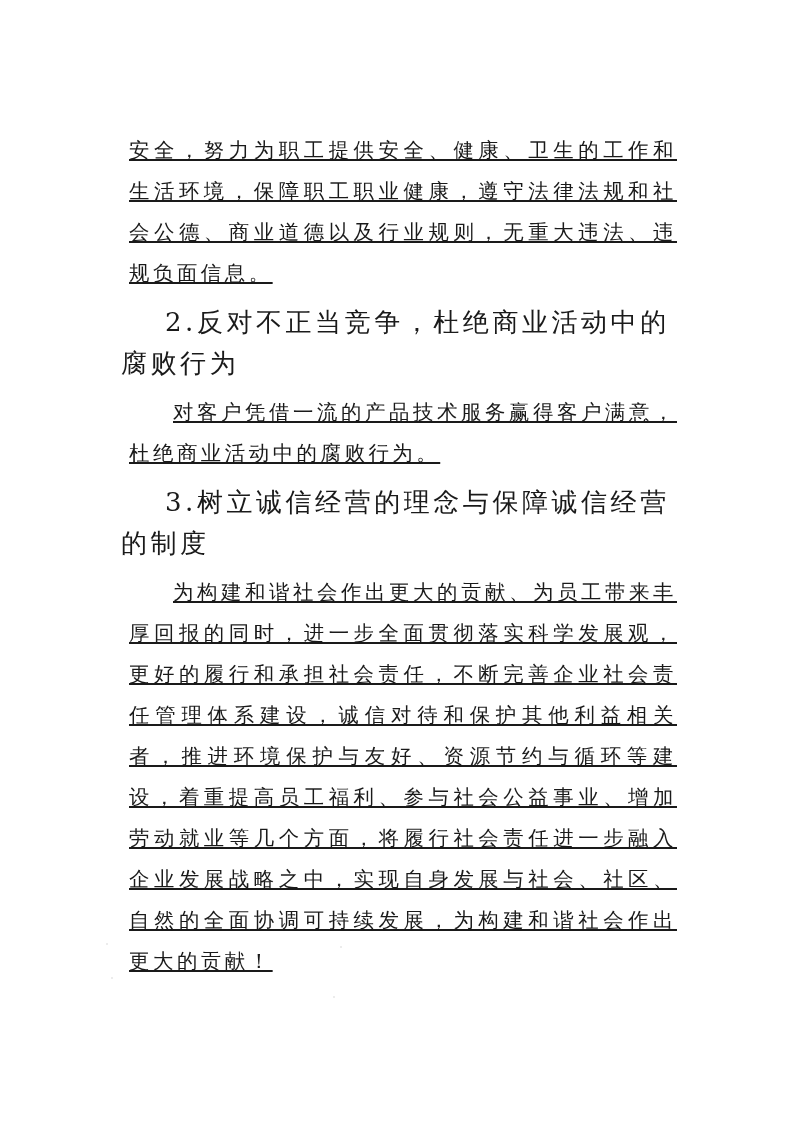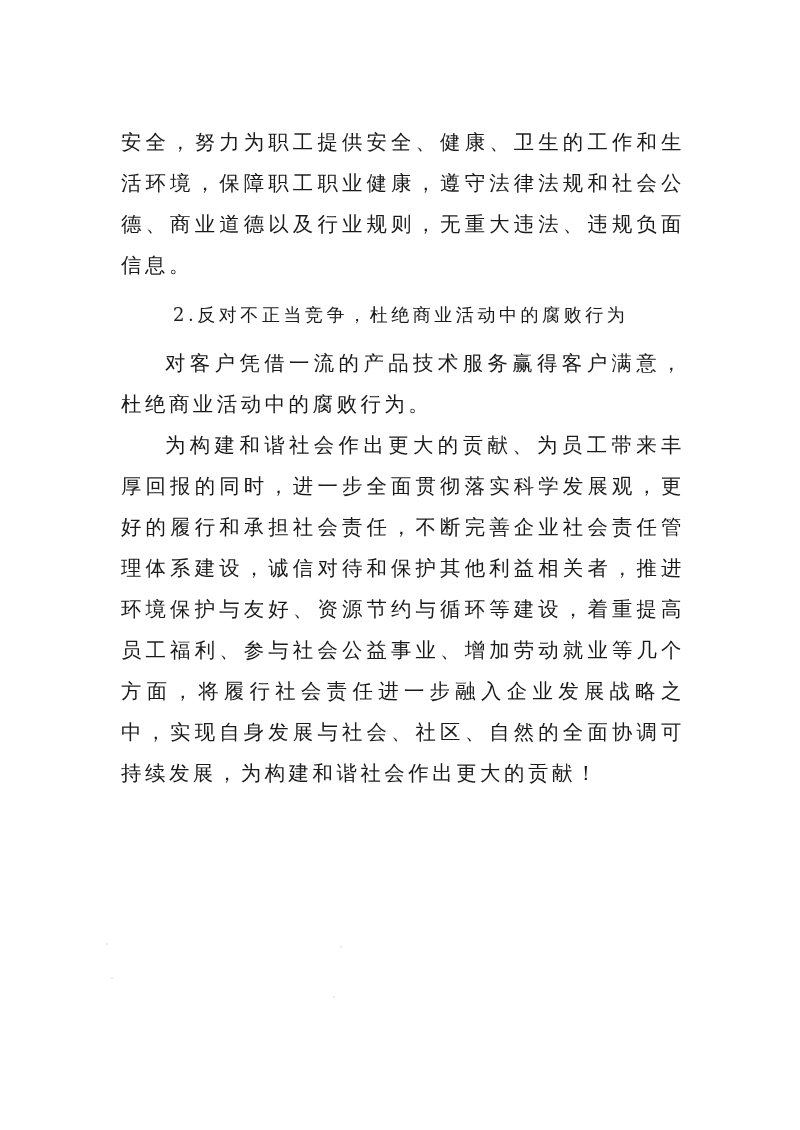--- a/index.html
+++ b/index.html
@@ -15,53 +15,55 @@
       font-family: "DejaVu Serif", "Liberation Serif", serif;
       color: #1a1a1a;
     }
     .page {
       position: absolute;
       left: 121px;
       top: 122px;
       width: 564px;
     }
     .para {
-      margin: 0;
+      margin: 8px;
       font-size: 20.4px;
       line-height: 41px;
       letter-spacing: 3.55px;
       text-align: justify;
       text-justify: inter-character;
       white-space: normal;
       word-break: break-all;
+      text-decoration: underline;
     }
     .indent {
       text-indent: 44px;
     }
     .heading {
-      margin: 8px;
-      font-size: 18px;
+      margin: 0;
+      font-size: 26px;
       line-height: 41px;
       letter-spacing: 3.55px;
       text-indent: 44px;
     }
     .scan-speck {
       position: absolute;
       width: 2px;
       height: 2px;
       background: #e6e6e6;
       border-radius: 1px;
     }
   </style>
 </head>
 <body>
 
 <div class="page">
   <p class="para">安全，努力为职工提供安全、健康、卫生的工作和生活环境，保障职工职业健康，遵守法律法规和社会公德、商业道德以及行业规则，无重大违法、违规负面信息。</p>
   <p class="heading">2.反对不正当竞争，杜绝商业活动中的腐败行为</p>
   <p class="para indent">对客户凭借一流的产品技术服务赢得客户满意，杜绝商业活动中的腐败行为。</p>
+  <p class="heading">3.树立诚信经营的理念与保障诚信经营的制度</p>
   <p class="para indent">为构建和谐社会作出更大的贡献、为员工带来丰厚回报的同时，进一步全面贯彻落实科学发展观，更好的履行和承担社会责任，不断完善企业社会责任管理体系建设，诚信对待和保护其他利益相关者，推进环境保护与友好、资源节约与循环等建设，着重提高员工福利、参与社会公益事业、增加劳动就业等几个方面，将履行社会责任进一步融入企业发展战略之中，实现自身发展与社会、社区、自然的全面协调可持续发展，为构建和谐社会作出更大的贡献！</p>
 </div>
 
 <div class="scan-speck" style="left:106px; top:943px;"></div>
 <div class="scan-speck" style="left:340px; top:946px;"></div>
 <div class="scan-speck" style="left:111px; top:977px;"></div>
 <div class="scan-speck" style="left:333px; top:996px;"></div>
 
 </body></html>

